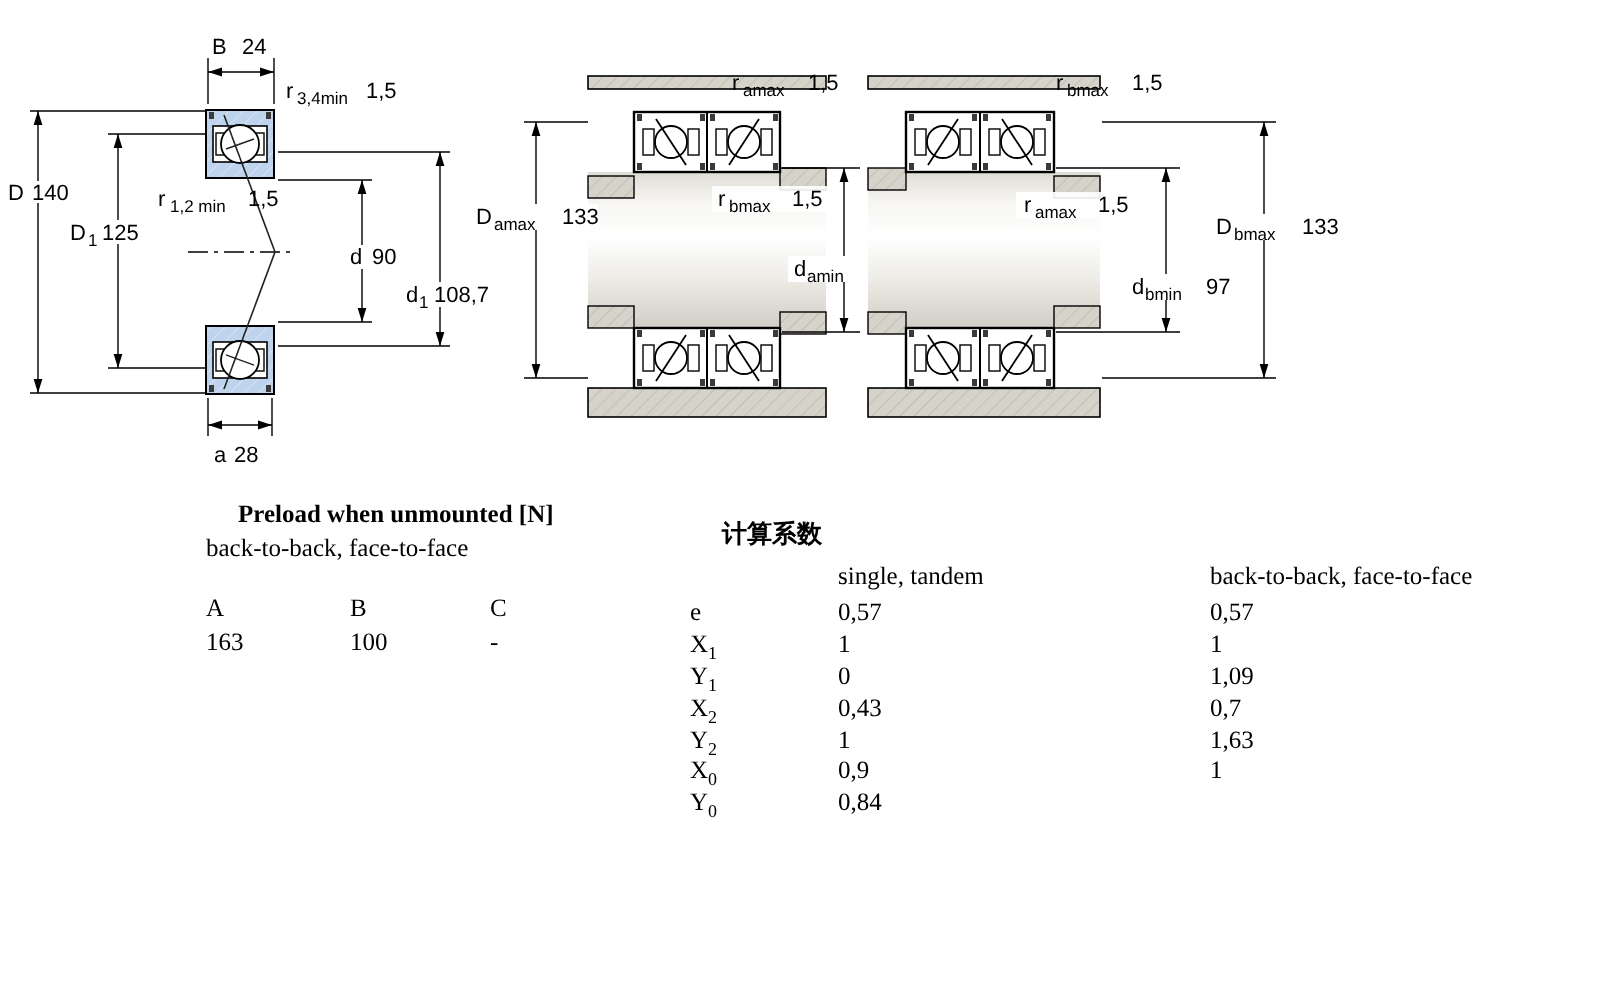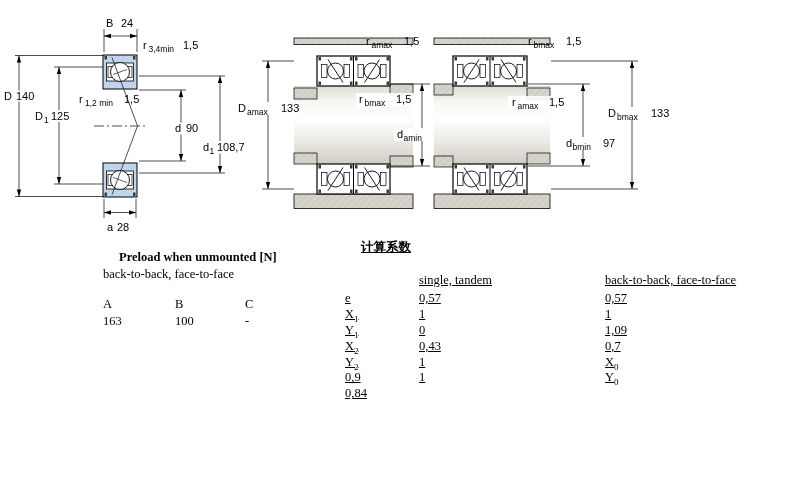--- a/index.html
+++ b/index.html
@@ -7,22 +7,22 @@
          font-family:"Liberation Serif",serif;color:#000;}
   #drawing{position:absolute;left:0;top:0;}
   svg text{font-family:"Liberation Sans",sans-serif;font-size:11px;fill:#000;}
   svg text.sub{font-size:8.5px;}
   
   .tbl{position:absolute;font-size:12.5px;line-height:15px;}
   .tbl .title{font-weight:bold;margin-left:16px;}
   #preload{left:103px;top:250px;width:230px;}
   #preload .subtitle{margin-top:2px;}
   #preload .grid{display:grid;grid-template-columns:72px 70px 60px;margin-top:15px;row-gap:2px;}
-  #factors{left:345px;top:240px;width:420px;text-decoration:underline;}
-  #factors .grid{display:grid;grid-template-columns:74px 186px 160px;margin-top:18px;}
+  #factors{left:345px;top:260px;width:420px;}
+  #factors .grid{display:grid;grid-template-columns:74px 186px 160px;margin-top:6px;}
   #factors .hdr{height:18px;}
   #factors .cell{height:15.9px;}
   sub{font-size:9px;line-height:0;}
 </style>
 </head>
 <body>
 
 <div id="stage">
 
 <svg id="drawing" width="800" height="245" viewBox="0 0 800 245">
@@ -305,20 +305,21 @@
     <div class="cell"><span>Y</span><sub>1</sub></div>
     <div class="cell">0</div>
     <div class="cell">1,09</div>
 
     <div class="cell"><span>X</span><sub>2</sub></div>
     <div class="cell">0,43</div>
     <div class="cell">0,7</div>
 
     <div class="cell"><span>Y</span><sub>2</sub></div>
     <div class="cell">1</div>
+    <div class="cell">1,63</div>
 
     <div class="cell"><span>X</span><sub>0</sub></div>
     <div class="cell">0,9</div>
     <div class="cell">1</div>
 
     <div class="cell"><span>Y</span><sub>0</sub></div>
     <div class="cell">0,84</div>
   </div>
 </div>
 

